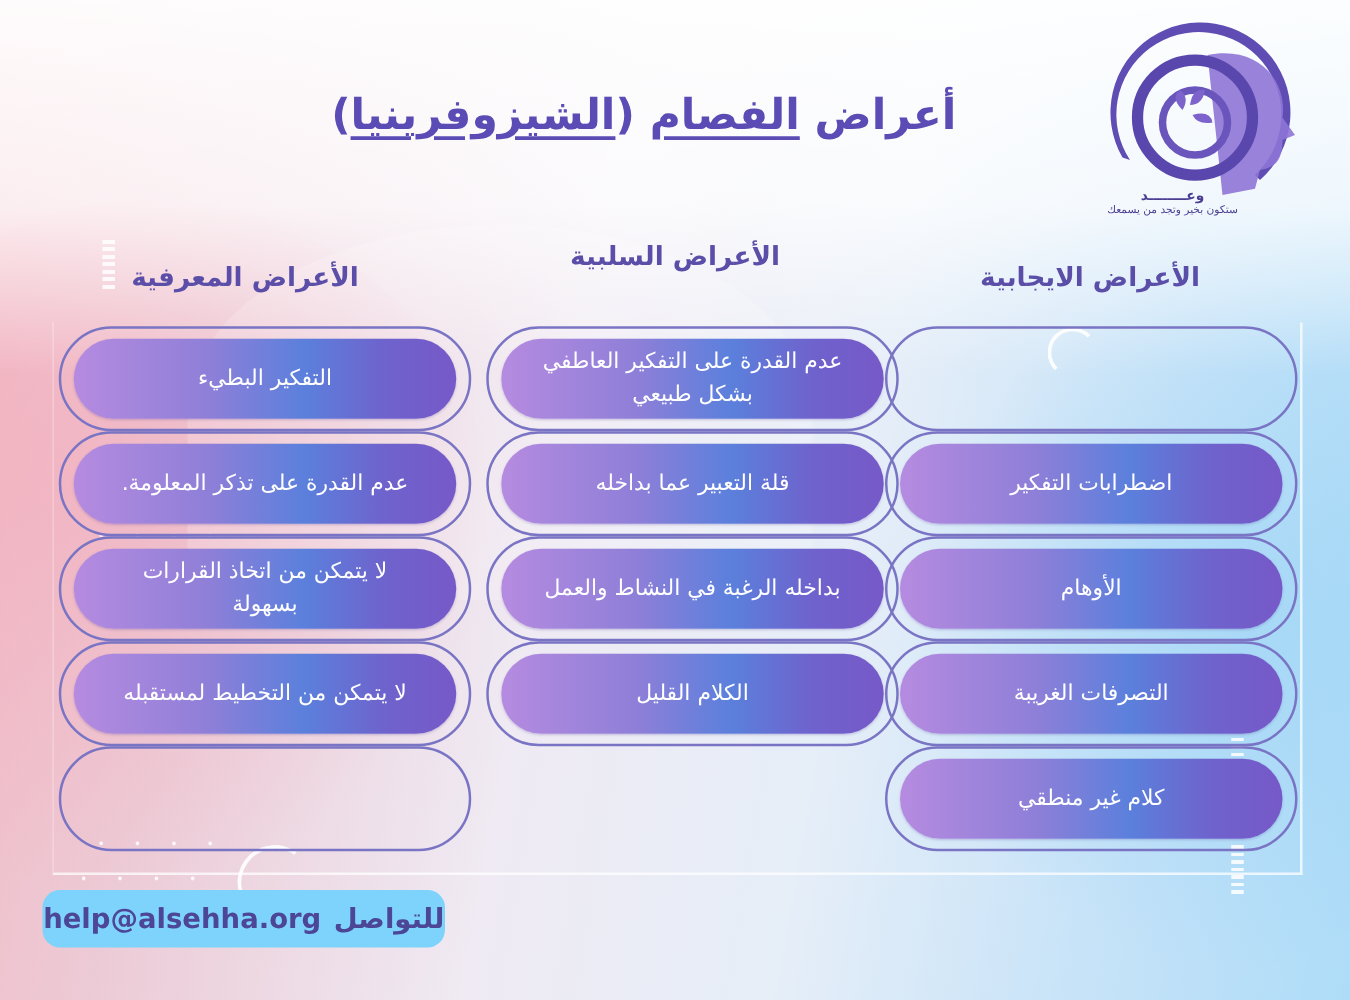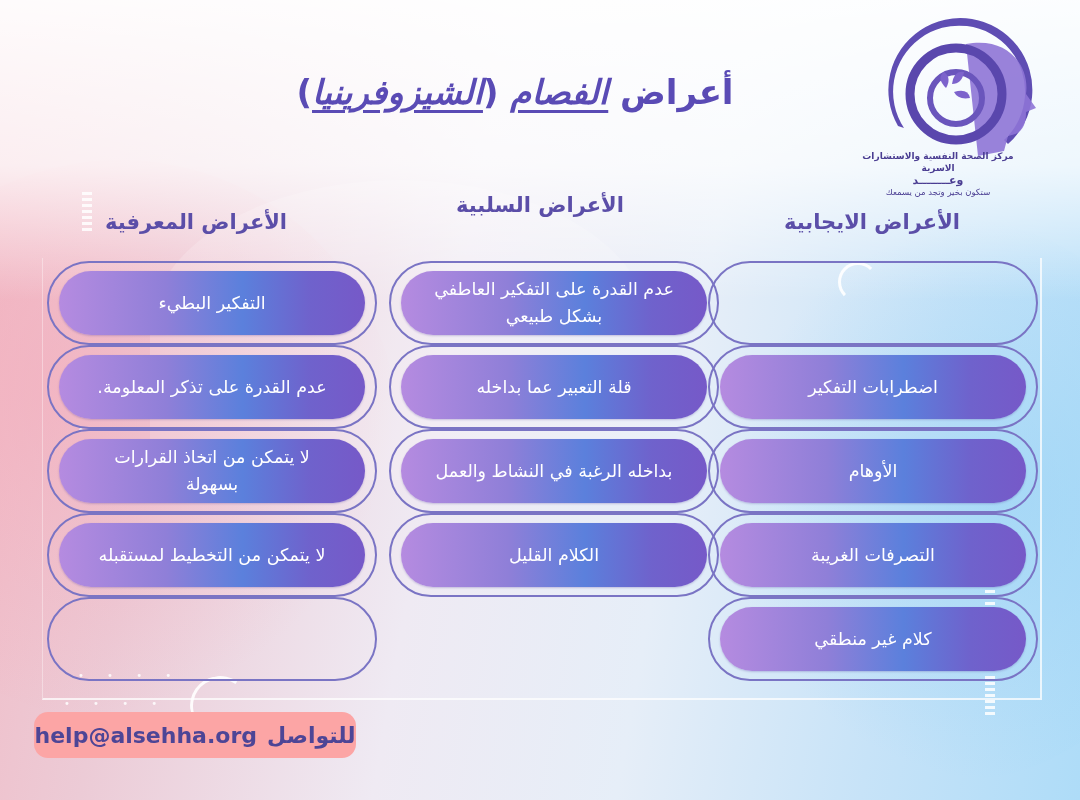--- a/index.html
+++ b/index.html
@@ -30,21 +30,21 @@
     border-right: 2px solid rgba(255,255,255,0.75);
     border-bottom: 2px solid rgba(255,255,255,0.75);
     border-left: 1px solid rgba(255,255,255,0.35);
   }
   .title {
     position: absolute; left: 245px; top: 62px; width: 540px; height: 60px;
     direction: rtl; text-align: center;
     font-family: "DejaVu Sans", sans-serif; font-weight: bold; font-size: 34px; color: #5a4bb5;
     line-height: 60px;
   }
-  .title .u { text-decoration: underline; text-underline-offset: 6px; font-style: italic; }
+  .title .u { text-decoration: underline; text-underline-offset: 6px; }
   .logo {
     position: absolute; left: 858px; top: 16px; width: 220px; height: 180px;
   }
   .logo-text {
     position: absolute; left: 858px; top: 150px; width: 160px; direction: rtl; text-align: center;
     color: #4a3d92; font-weight: bold;
   }
   .logo-text .l1 { font-size: 9px; display: block; line-height: 12px; }
   .logo-text .l2 { font-size: 11px; display: block; line-height: 13px; }
   .logo-text .l3 { font-size: 8.5px; display: block; line-height: 11px; font-weight: normal; }
@@ -66,21 +66,21 @@
     display: flex; align-items: center; justify-content: center;
     direction: rtl; text-align: center; color: #ffffff;
     font-size: 17.5px; line-height: 27px; padding: 0 30px;
     box-shadow: 0 1px 2px rgba(70,50,150,0.25);
   }
   .dots {
     position: absolute; color: rgba(255,255,255,0.85); font-size: 10px; letter-spacing: 10px;
   }
   .contact {
     position: absolute; left: 34px; top: 712px; width: 322px; height: 46px;
-    background: #fca5a5; border-radius: 14px;
+    background: #7dd3fc; border-radius: 14px;
     display: flex; align-items: center; justify-content: center; gap: 10px;
     color: #4d4596; font-weight: bold; font-size: 22px;
   }
   .contact .ar { direction: rtl; text-align: right; }
   .arc-deco {
     position: absolute; border: 3px solid rgba(255,255,255,0.9); border-radius: 50%;
     border-right-color: transparent; border-bottom-color: transparent;
   }
   .bars {
     position: absolute; width: 10px;
@@ -114,21 +114,20 @@
     <path d="M40 110 A 72 72 0 1 1 150 128 L 146 124 A 66 66 0 1 0 46 112 Z" fill="#5f4db3"></path>
     <path d="M108 28 C 150 20, 172 50, 168 78 L 178 92 L 168 96 C 168 110, 164 118, 150 120 L 146 135 L 120 140 Z" fill="#8e74d6" opacity="0.9"></path>
     <circle cx="98" cy="78" r="46" fill="none" stroke="#5a47ad" stroke-width="9"></circle>
     <circle cx="98" cy="82" r="26" fill="none" stroke="#6a55bc" stroke-width="6"></circle>
     <path d="M88 72 q -10 -10 -2 -16 q 8 6 2 16 Z" fill="#7d63cc"></path>
     <path d="M94 68 q 2 -14 12 -12 q -2 12 -12 12 Z" fill="#7d63cc"></path>
     <path d="M96 76 q 14 -4 16 6 q -12 2 -16 -6 Z" fill="#7d63cc"></path>
   </svg>
 </div>
 <div class="logo-text">
-  <span class="l1">مركز الصحة النفسية والاستشارات الاسرية</span>
   <span class="l2">وعــــــــد</span>
   <span class="l3">ستكون بخير وتجد من يسمعك</span>
 </div>
 
 <div class="col-head" style="left:722px;top:210px;">الأعراض الايجابية</div>
 <div class="col-head" style="left:390px;top:193px;">الأعراض السلبية</div>
 <div class="col-head" style="left:46px;top:210px;">الأعراض المعرفية</div>
 
 <div class="column" style="left:708px;top:261px;">
   <div class="item">

